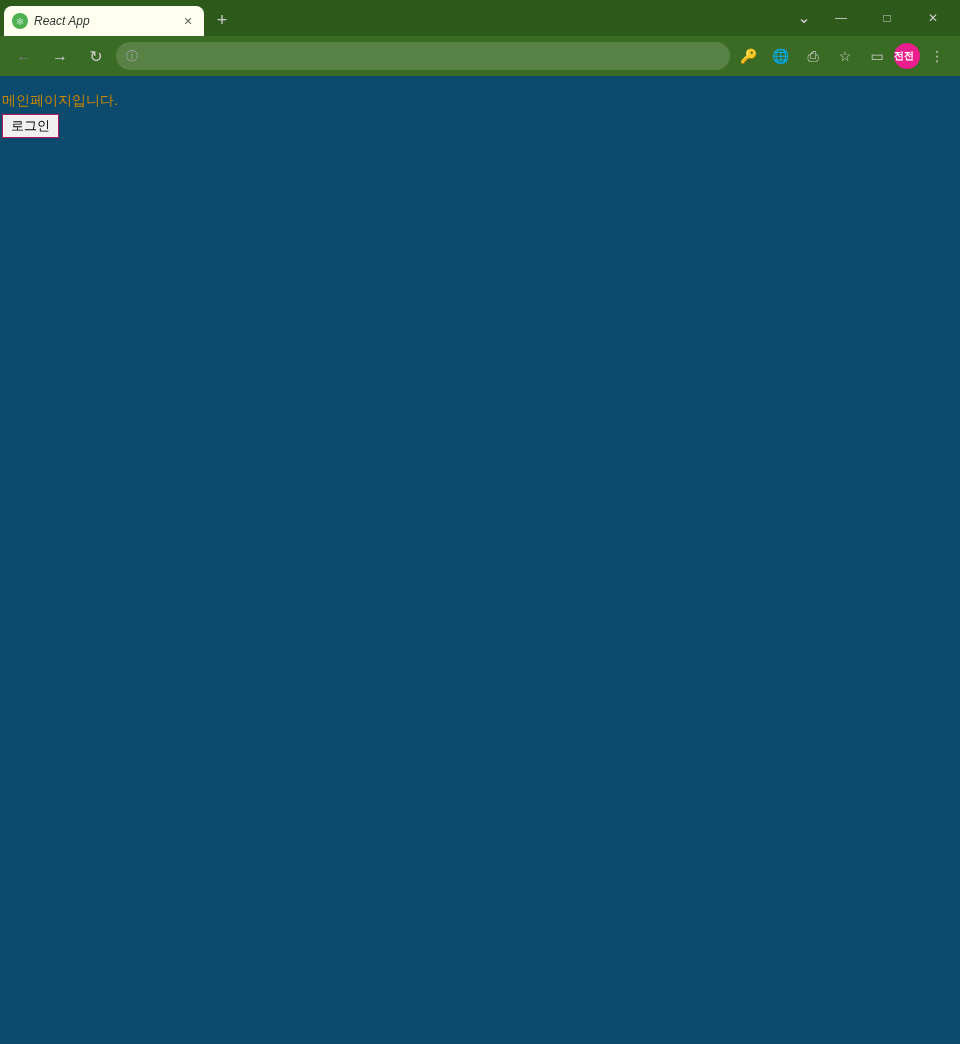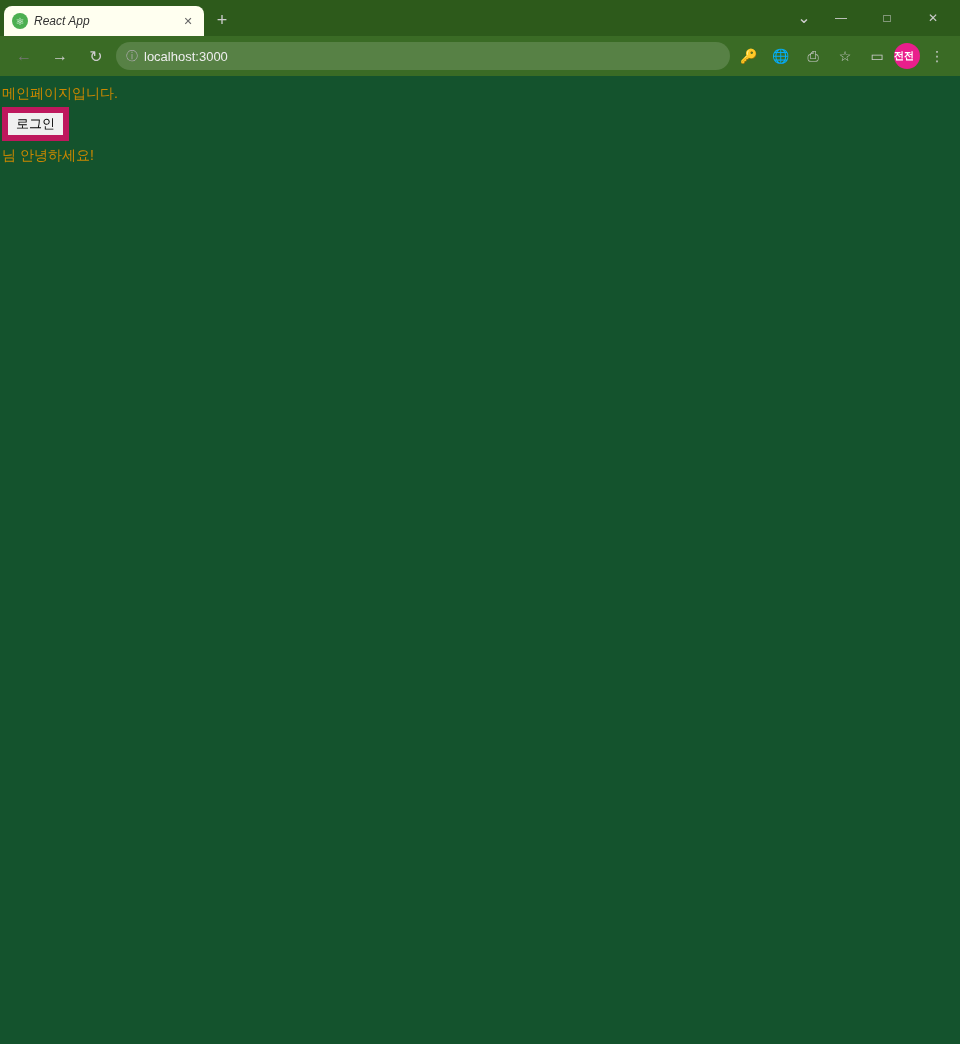--- a/index.html
+++ b/index.html
@@ -213,33 +213,33 @@
       font-size: 10px;
       color: white;
       font-weight: bold;
       cursor: pointer;
     }
 
     
     .page-content {
       width: 100%;
       height: calc(1044px - 76px);
-      background: #14532d;
-      padding: 9px 2px;
+      background: #0c4a6e;
+      padding: 16px 2px;
       position: relative;
     }
 
     .page-text-main {
       font-size: 14px;
       color: #cc8800;
       margin-bottom: 4px;
     }
 
     .login-button {
-      border: 6px solid #be185d;
+      border: 1px solid #be185d;
       background: #f0f0f0;
       padding: 2px 8px;
       font-size: 13px;
       cursor: pointer;
       margin-bottom: 6px;
       display: inline-block;
     }
 
     .page-text-greeting {
       font-size: 14px;
@@ -276,35 +276,33 @@
     </div>
     <div class="nav-btn">
       <span>→</span>
     </div>
     <div class="nav-btn">
       <span>↻</span>
     </div>
 
     <div class="address-bar">
       <span class="address-lock-icon">ⓘ</span>
-      <span class="address-text">localhost:3000</span>
     </div>
 
     <div class="nav-actions">
       <div class="nav-action-btn">🔑</div>
       <div class="nav-action-btn">🌐</div>
       <div class="nav-action-btn">⎙</div>
       <div class="nav-action-btn">☆</div>
       <div class="nav-action-btn">▭</div>
       <div class="profile-btn">
         <span>전전</span>
       </div>
       <div class="nav-action-btn">⋮</div>
     </div>
   </div>
 
 </div>
 
 <div class="page-content">
   <div class="page-text-main">메인페이지입니다.</div>
   <button class="login-button">로그인</button>
-  <div class="page-text-greeting">님 안녕하세요!</div>
 </div>
 
 </body></html>

